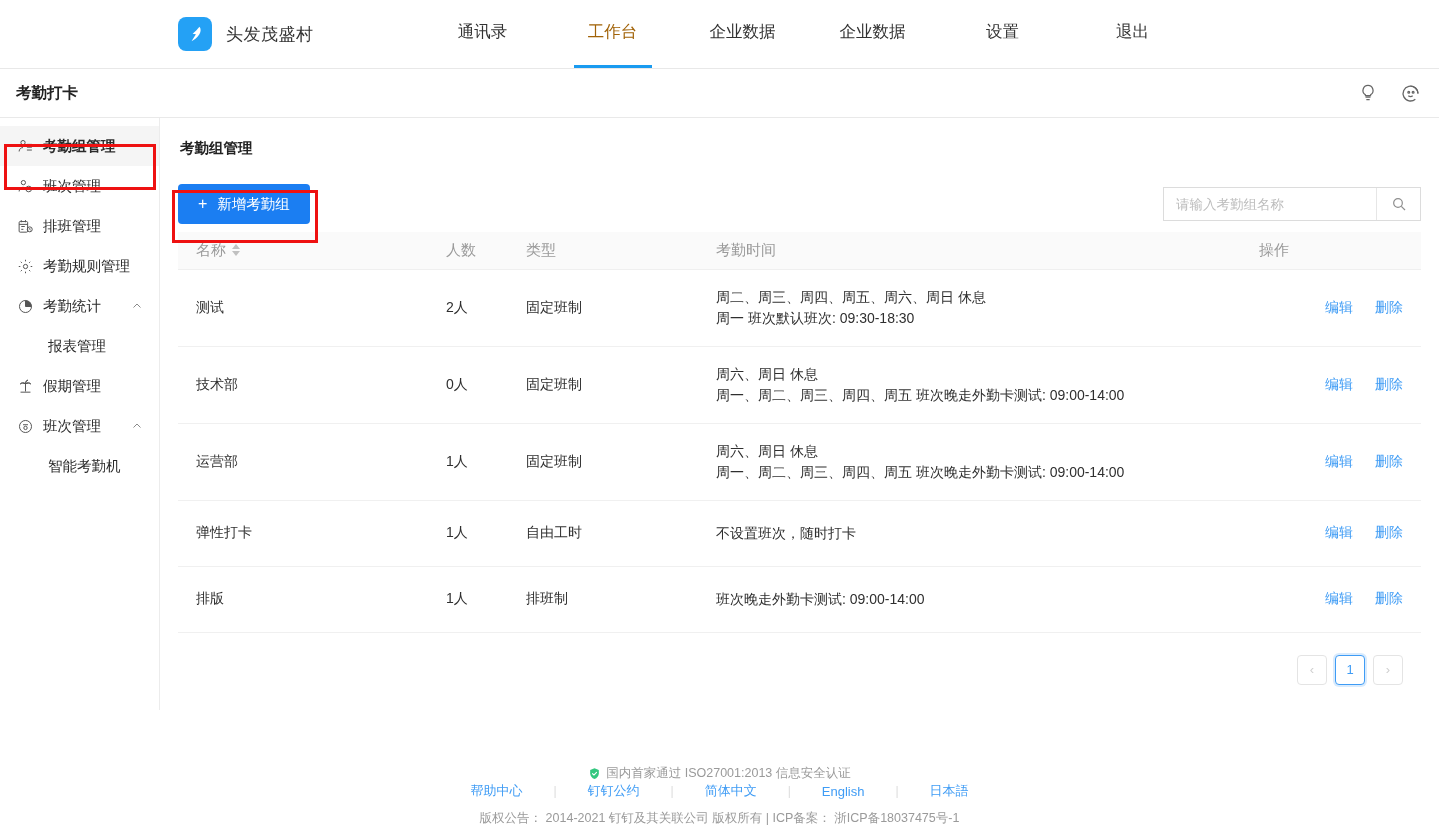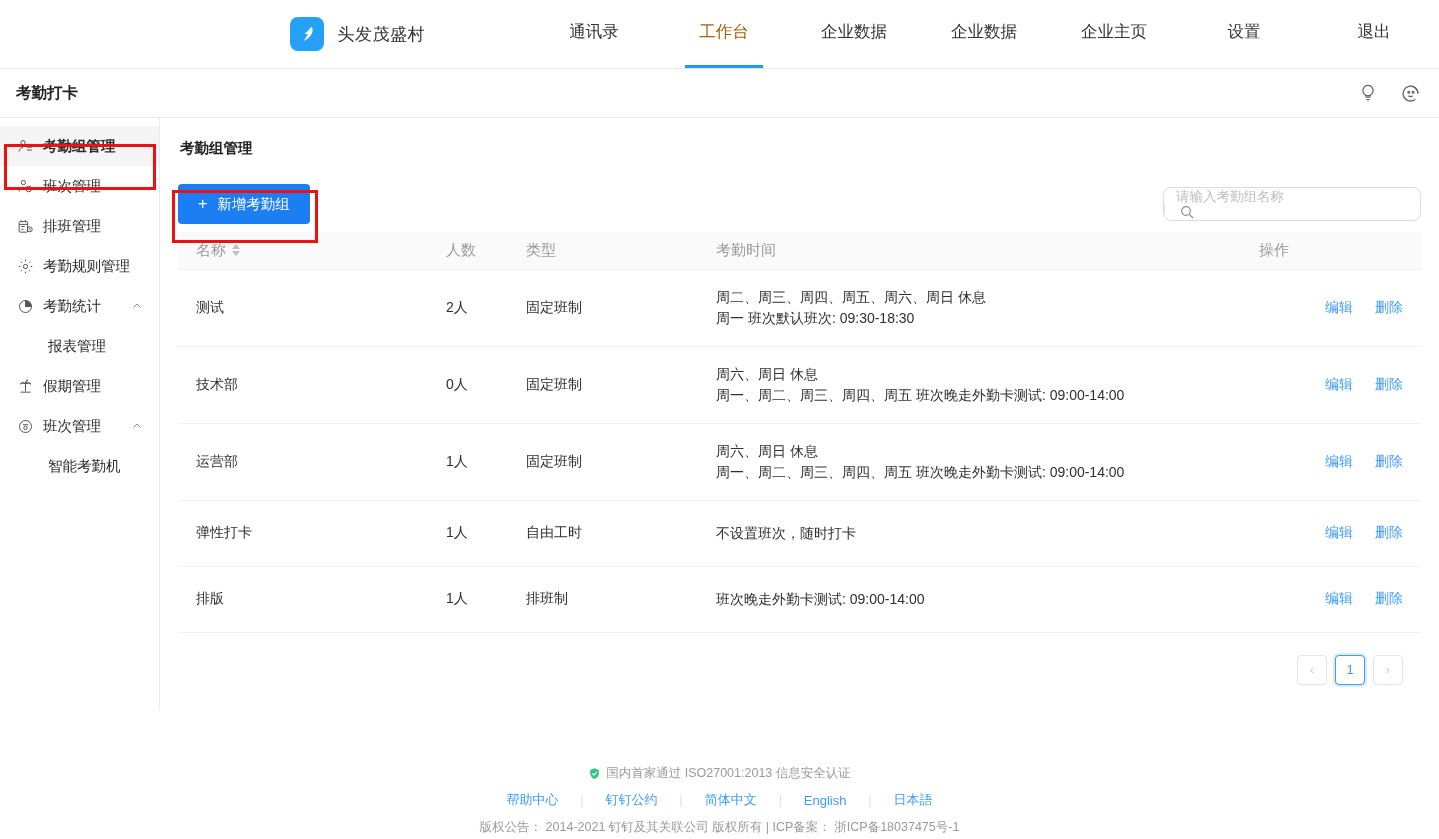--- a/index.html
+++ b/index.html
@@ -13,21 +13,20 @@
   body { position: relative; }
 
   
   .topnav {
     height: 69px;
     background: #fff;
     border-bottom: 1px solid #e8e8e8;
     display: flex;
     align-items: stretch;
     position: relative;
-    justify-content: flex-end;
   }
   .brand {
     display: flex; align-items: center;
     margin-left: 178px;
     gap: 14px;
   }
   .brand-logo {
     width: 34px; height: 34px;
     border-radius: 8px;
     background: #24a1f5;
@@ -155,24 +154,23 @@
     cursor: pointer;
     display: flex; align-items: center; gap: 10px;
   }
   .btn-primary .plus { font-size: 16px; line-height: 1; }
   .search-wrap {
     position: absolute; right: 0; top: 50%;
     transform: translateY(-50%);
     display: flex; align-items: stretch;
     width: 258px; height: 34px;
     border: 1px solid #dcdcdc;
-    border-radius: 8px;
+    border-radius: 0;
     overflow: hidden;
     background: #fff;
-    flex-direction: column;
   }
   .search-input {
     flex: 1;
     border: none; outline: none;
     padding: 0 12px;
     font-size: 13.5px;
     font-family: inherit;
     color: #333;
     background: transparent;
   }
@@ -260,23 +258,22 @@
     padding-top: 8px;
   }
   .foot-cert {
     font-size: 12.5px; color: #9a9a9a;
     display: flex; align-items: center; justify-content: center; gap: 5px; margin-top: 8px;
   }
   .shield {
     display: inline-flex; align-items: center;
   }
   .foot-links {
-    margin-top: 9px;
     font-size: 13px;
-    display: flex; align-items: center; justify-content: center; gap: 0;
+    display: flex; align-items: center; justify-content: center; gap: 9px;
   }
   .foot-links a {
     color: #3f9cf5; text-decoration: none; cursor: pointer;
     padding: 0 22px;
   }
   .foot-sep { color: #dcdcdc; font-size: 12px; }
   .foot-copy {
     margin-top: 10px;
     font-size: 12.5px;
     color: #9a9a9a;
@@ -299,23 +296,20 @@
       <span>通讯录</span>
     </div>
     <div class="nav-item active">
       <span>工作台</span>
     </div>
     <div class="nav-item">
       <span>企业数据</span>
     </div>
     <div class="nav-item">
       <span>企业数据</span>
-    </div>
-    <div class="nav-item">
-      <span>企业主页</span>
     </div>
     <div class="nav-item">
       <span>设置</span>
     </div>
     <div class="nav-item">
       <span>退出</span>
     </div>
   </div>
 </div>
 

